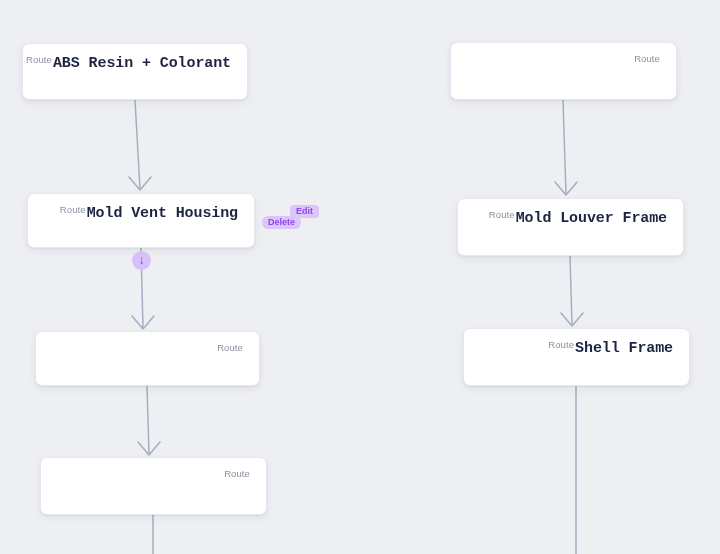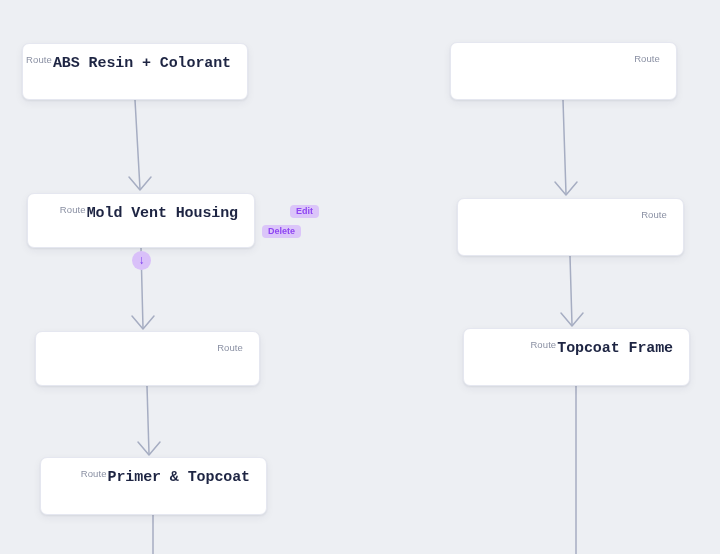--- a/index.html
+++ b/index.html
@@ -122,39 +122,39 @@
     <div class="node-type">Route</div>
     <div class="node-title">ABS Resin + Colorant</div>
   </div>
 
   <div class="node" style="left:27px;top:193px;width:228px;height:55px;">
     <div class="node-type">Route</div>
     <div class="node-title">Mold Vent Housing</div>
   </div>
 
   <button class="chip" style="left:254px;top:205px;margin-left:36px;">Edit</button>
-  <button class="chip" style="left:262px;top:225px;">Delete</button>
+  <button class="chip" style="left:262px;top:216px;border-radius:6px;">Delete</button>
 
   <button class="insert-btn" style="left:132px;top:251px;">↓</button>
 
   <div class="node" style="left:35px;top:331px;width:225px;height:55px;">
     <div class="node-type">Route</div>
   </div>
 
   <div class="node" style="left:40px;top:457px;width:227px;height:58px;">
     <div class="node-type">Route</div>
-    <div class="node-title">Primer &amp; Topcoat</div>
   </div>
 
   <div class="node" style="left:450px;top:42px;width:227px;height:58px;">
     <div class="node-type">Route</div>
   </div>
 
   <div class="node" style="left:457px;top:198px;width:227px;height:58px;">
     <div class="node-type">Route</div>
+    <div class="node-title">Mold Louver Frame</div>
   </div>
 
   <div class="node" style="left:463px;top:328px;width:227px;height:58px;">
     <div class="node-type">Route</div>
-    <div class="node-title">Topcoat Frame</div>
+    <div class="node-title">Shell Frame</div>
   </div>
 
 </div>
 
 </body></html>

